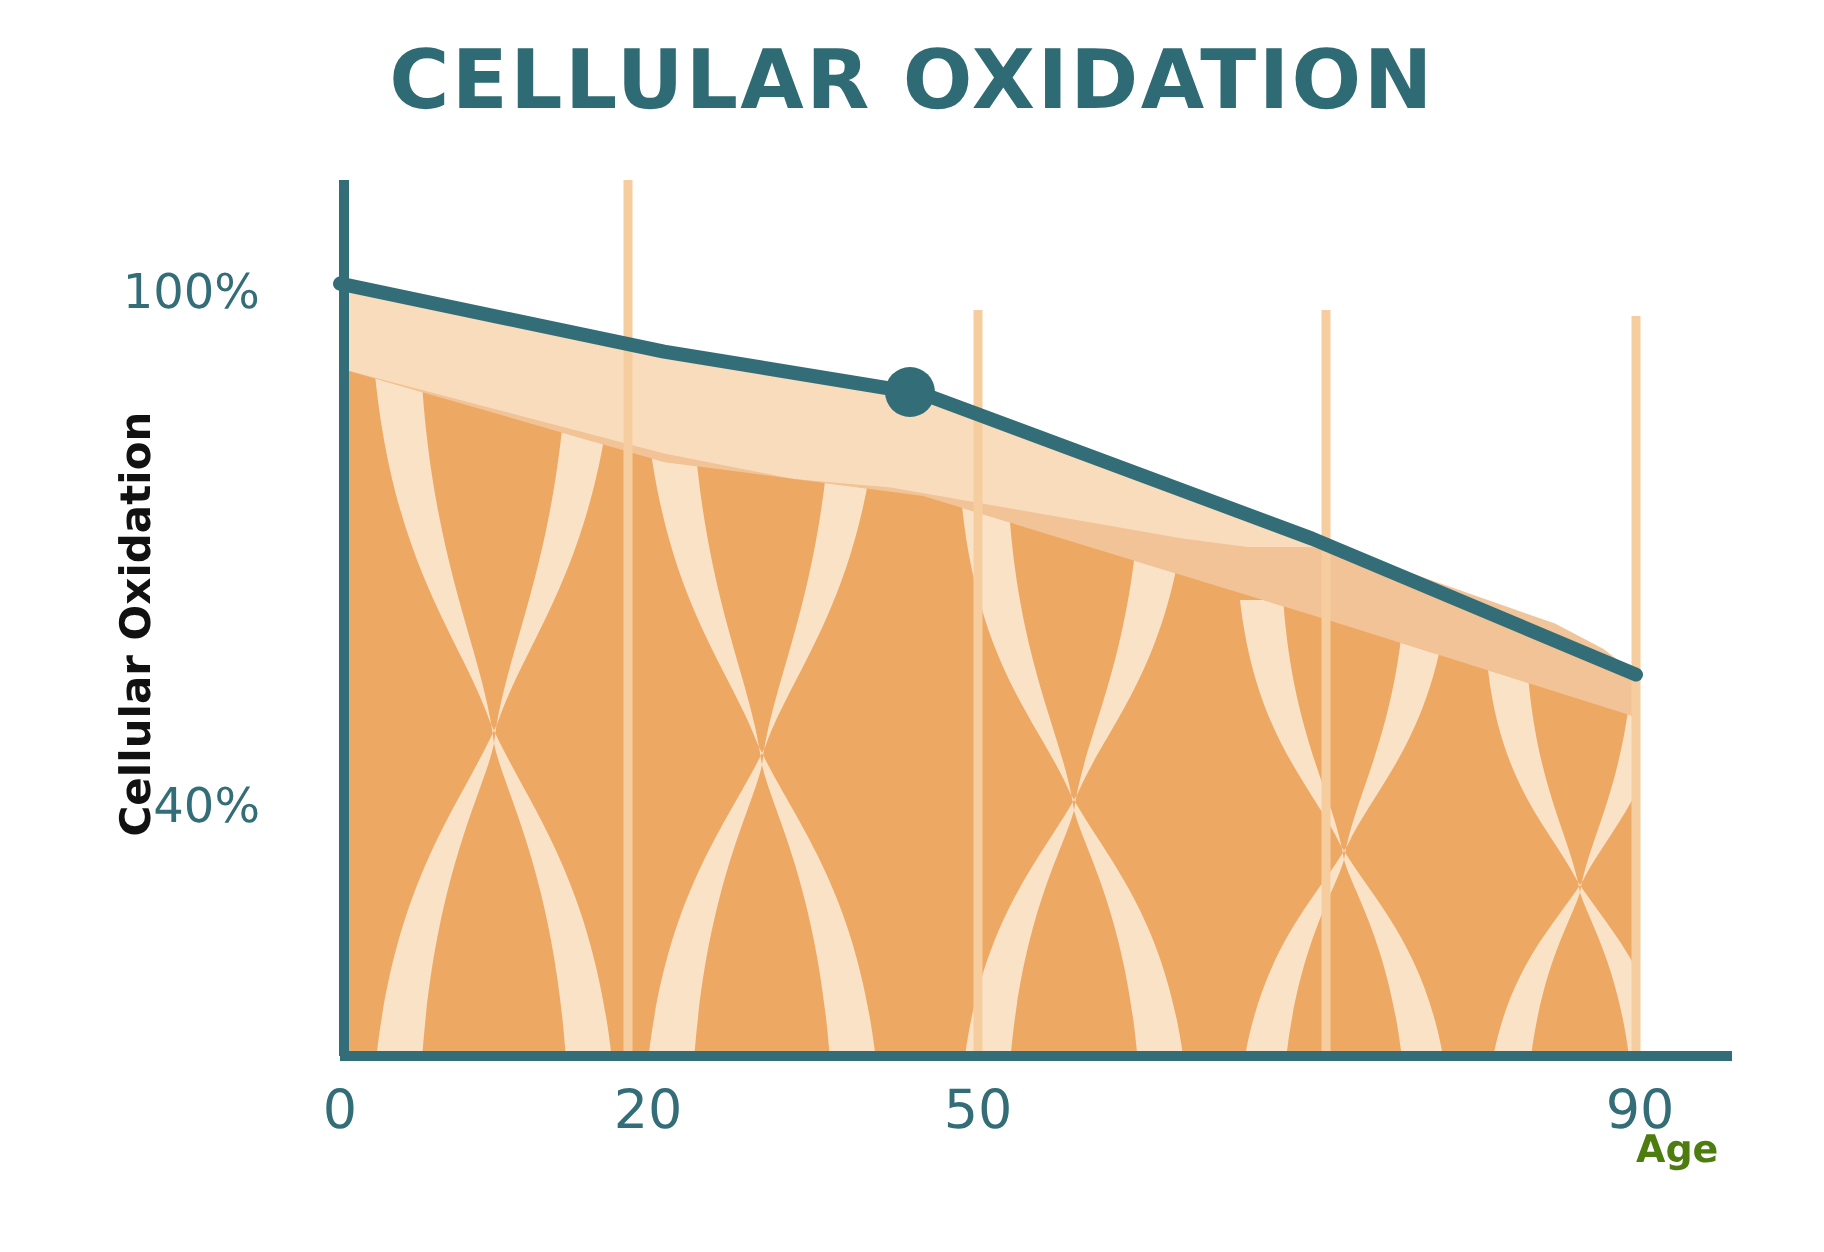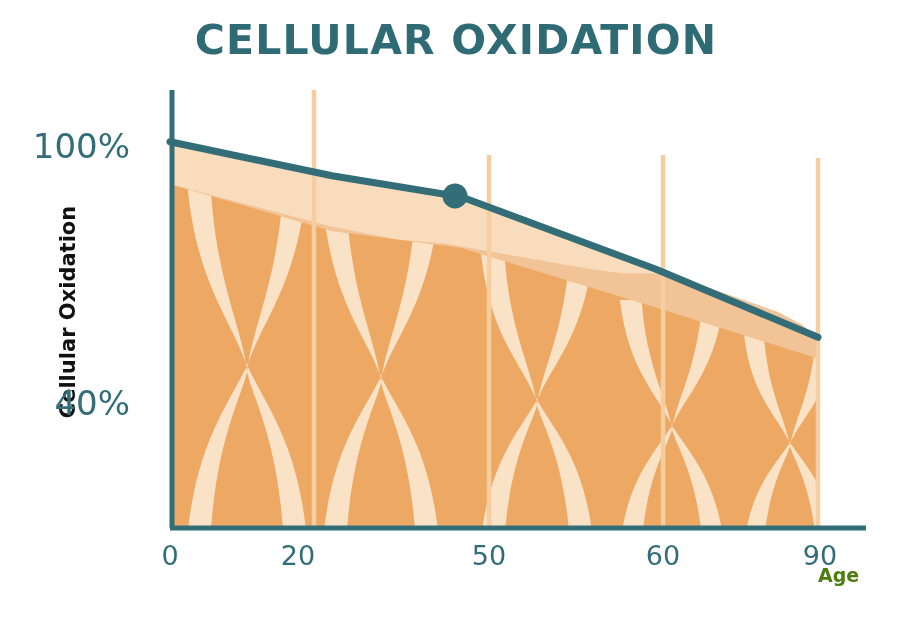--- a/index.html
+++ b/index.html
@@ -56,21 +56,21 @@
     font-weight: bold;
     color: #4d7c0f;
   }
   .tick-label {
     position: absolute;
     font-family: "DejaVu Sans", sans-serif;
     color: #336e78;
     white-space: nowrap;
   }
   .y-tick {
-    font-size: 34px;
+    font-size: 24px;
     text-align: right;
     width: 100px;
     transform: translateY(-50%);
   }
   .x-tick {
     font-size: 27px;
     text-align: center;
     width: 80px;
     transform: translateX(-50%);
   }
@@ -87,23 +87,22 @@
 
   <div class="chart-title">CELLULAR OXIDATION</div>
 
   <div class="y-axis-title">Cellular Oxidation</div>
   <div class="x-axis-title">Age</div>
 
   <div class="tick-label y-tick" style="left:30px; top:146px;">100%</div>
   <div class="tick-label y-tick" style="left:30px; top:403px;">40%</div>
 
   <div class="tick-label x-tick" style="left:170px; top:540px;">0</div>
-  <div class="tick-label x-tick" style="left:298px; top:540px;">20</div>
+  <div class="tick-label x-tick" style="left:324px; top:540px;">20</div>
   <div class="tick-label x-tick" style="left:489px; top:540px;">50</div>
-  <div class="tick-label x-tick" style="left:663px; top:540px;">60</div>
   <div class="tick-label x-tick" style="left:820px; top:540px;">90</div>
 
   <svg class="plot" width="912" height="626" viewBox="0 0 912 626">
     <defs>
       <clipPath id="plotclip">
         <rect x="170" y="88" width="652" height="439"></rect>
       </clipPath>
       <clipPath id="orangeclip">
         <path id="orangeclip-path" d="M 170.0 184.3 L 332.0 231.0 L 461.6 248.0 L 656.0 307.5 L 818.0 358.5 L 818.0 527 L 170.0 527 Z"></path>
       </clipPath>

